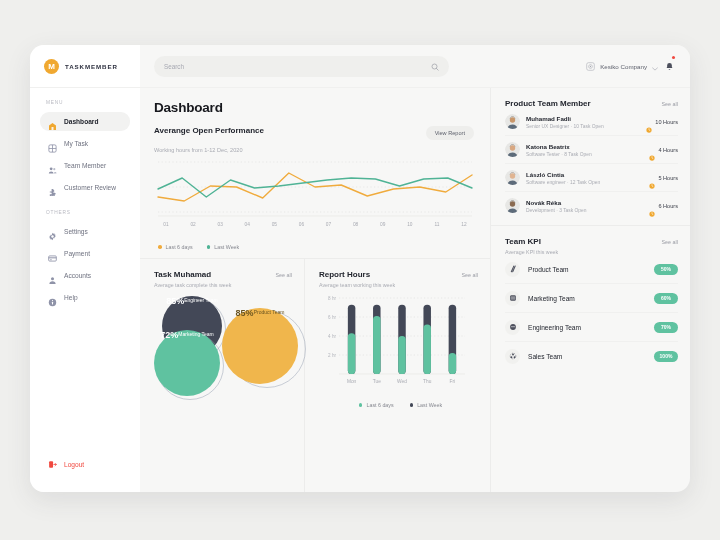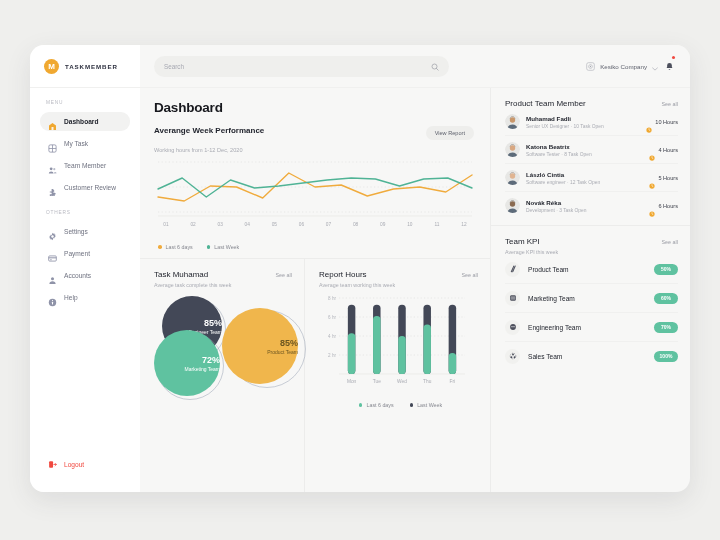--- a/index.html
+++ b/index.html
@@ -136,21 +136,21 @@
   .legend-item { display: flex; align-items: center; gap: 4px; }
   .legend-dot { width: 3.6px; height: 3.6px; border-radius: 50%; }
   .legend-label { font-size: 5.3px; color: #85878f; }
 
   
   .bottom-row { flex: 1; display: flex; min-height: 0; }
   .card { padding: 11px 12px 8px 14px; min-width: 0; }
   .card.task { flex: 0 0 165px; border-right: 1px solid #ececeb; }
   .card.hours { flex: 1; }
   .card-head { display: flex; align-items: baseline; justify-content: space-between; }
-  .card-title { font-size: 8px; color: #23262f; font-weight: normal; }
+  .card-title { font-size: 8px; color: #23262f; font-weight: bold; }
   .see-all { font-size: 5.4px; color: #9b9da5; cursor: pointer; }
   .card-sub { font-size: 5.3px; color: #a9abb3; margin-top: 3px; }
 
   
   .panel { padding: 11px 12px 6px 14px; }
   .panel.members { border-bottom: 1px solid #ececeb; }
   .member-row {
     display: flex; align-items: center; gap: 6px;
     padding: 6px 0;
     border-bottom: 1px solid #f0f0ef;
@@ -184,22 +184,22 @@
     border-radius: 7px; height: 11px; min-width: 24px;
     padding: 0 5px;
     display: flex; align-items: center; justify-content: center;
     font-size: 5px; font-weight: bold;
   }
 
   
   .circles { position: relative; height: 108px; margin-top: 4px; }
   .circ {
     position: absolute; border-radius: 50%;
-    display: flex; flex-direction: column;
-    align-items: flex-end; justify-content: center;
+    display: flex; flex-direction: row;
+    align-items: flex-start; justify-content: center;
     color: #fff;
   }
   .circ .pct { font-size: 9px; font-weight: bold; }
   .circ .nm { font-size: 5px; margin-top: 1px; }
   .circ-ring {
     position: absolute; border-radius: 50%;
     border: 1px solid rgba(140,150,170,.45);
   }
 </style>
 </head>
@@ -356,21 +356,21 @@
 
     <div class="content">
 
       <div class="col-left">
 
         <section class="perf-panel">
           <div class="page-title">Dashboard</div>
 
           <div class="perf-head">
             <div>
-              <div class="perf-title">Averange Week Performance</div>
+              <div class="perf-title">Averange Open Performance</div>
             </div>
             <button class="view-report">View Report</button>
           </div>
 
           <div class="perf-sub">Working hours from 1-12 Dec, 2020</div>
 
           <div class="chart-wrap">
             <svg id="lineChart" viewBox="0 0 322 78" width="322" height="78">
                 <line x1="4" y1="4" x2="318" y2="4" stroke="#dedede" stroke-width="0.6" stroke-dasharray="1.2 2.4"></line>
                 <line x1="4" y1="29" x2="318" y2="29" stroke="#dedede" stroke-width="0.6" stroke-dasharray="1.2 2.4"></line>

